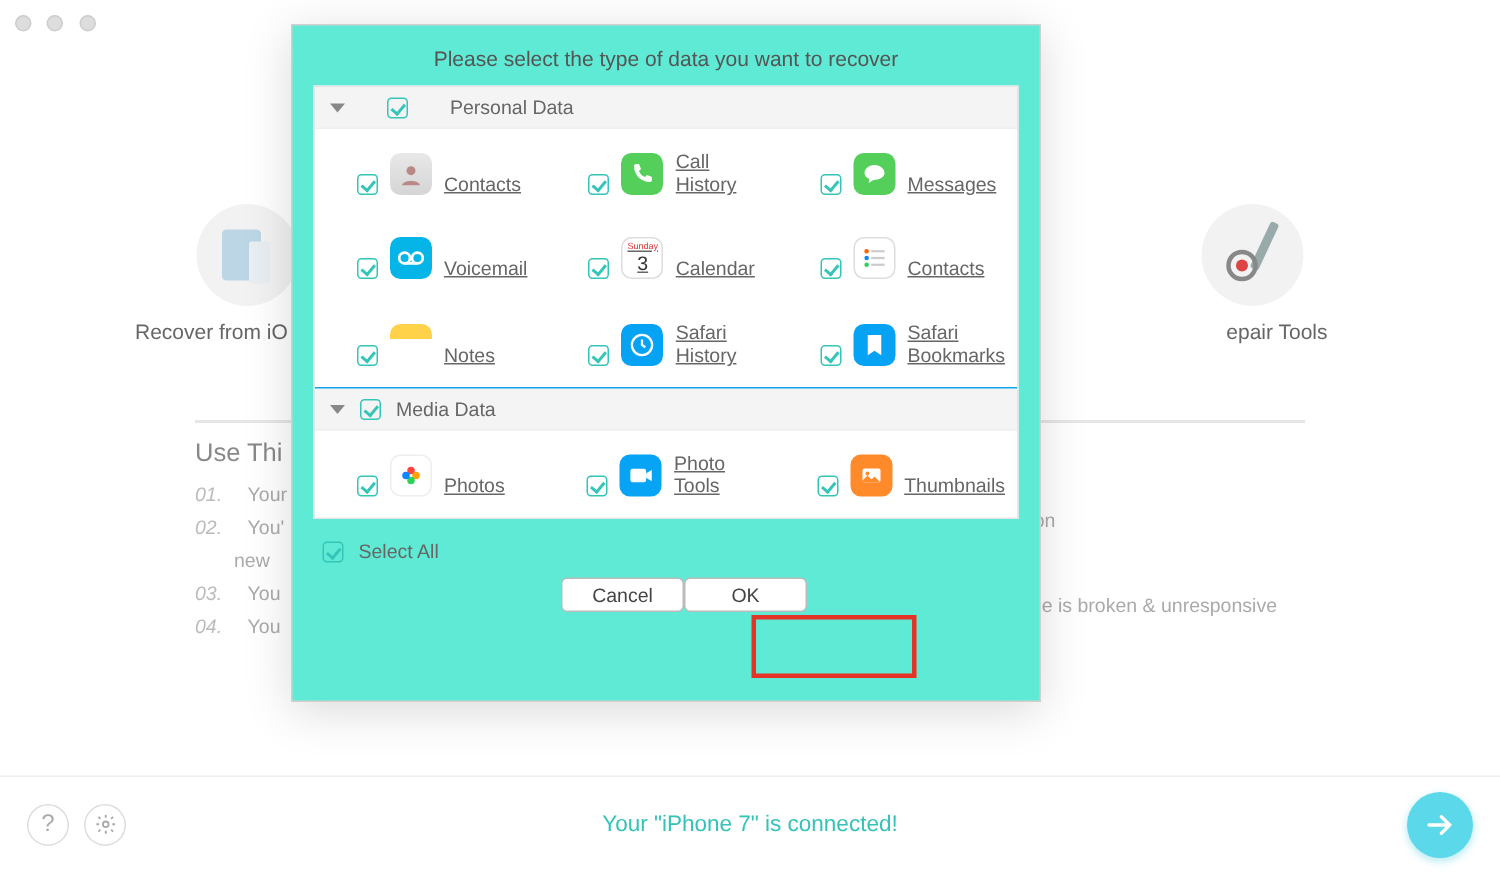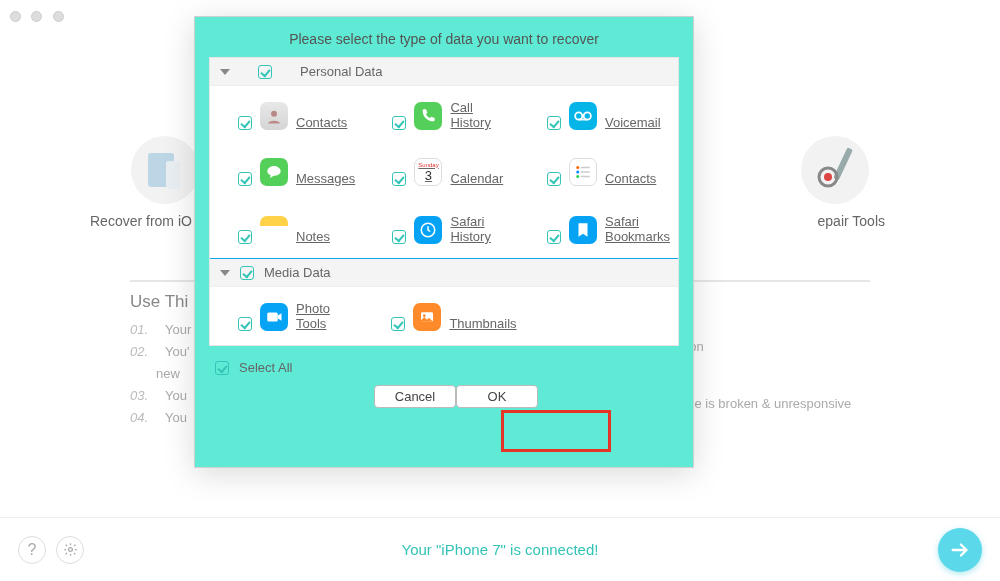--- a/index.html
+++ b/index.html
@@ -164,37 +164,37 @@
           <span class="chk"></span>
           <span class="app-ico i-call">
             <svg width="16" height="16" viewBox="0 0 24 24" fill="#fff">
               <path d="M6 2c-1 0-2 1-2 2 0 9 7 16 16 16 1 0 2-1 2-2v-3l-5-2-2 2c-3-1-5-3-6-6l2-2-2-5H6z"></path>
             </svg>
           </span>
           <span>Call History</span>
         </div>
       <div class="cell">
           <span class="chk"></span>
+          <span class="app-ico i-msg">
+            <svg width="16" height="16" viewBox="0 0 24 24" fill="#fff">
+              <path d="M12 3C6 3 2 7 2 11c0 3 2 5 5 6l-1 4 5-3c6 0 11-3 11-7S18 3 12 3z"></path>
+            </svg>
+          </span>
+          <span>Messages</span>
+        </div>
+      <div class="cell">
+          <span class="chk"></span>
           <span class="app-ico i-vm">
             <svg width="18" height="10" viewBox="0 0 24 14" fill="none" stroke="#fff" stroke-width="2.5">
               <circle cx="6" cy="7" r="5"></circle>
               <circle cx="18" cy="7" r="5"></circle>
               <path d="M6 12h12"></path>
             </svg>
           </span>
           <span>Voicemail</span>
-        </div>
-      <div class="cell">
-          <span class="chk"></span>
-          <span class="app-ico i-msg">
-            <svg width="16" height="16" viewBox="0 0 24 24" fill="#fff">
-              <path d="M12 3C6 3 2 7 2 11c0 3 2 5 5 6l-1 4 5-3c6 0 11-3 11-7S18 3 12 3z"></path>
-            </svg>
-          </span>
-          <span>Messages</span>
         </div>
       <div class="cell">
           <span class="chk"></span>
           <span class="app-ico i-cal" style="flex-direction:column;font-size:7px;">
             <span style="color:#d33;font-size:6px">Sunday</span>
             <span style="color:#333;font-size:13px;font-weight:300">3</span>
           </span>
           <span>Calendar</span>
         </div>
       <div class="cell">
@@ -238,20 +238,32 @@
     </div>
 
     <div class="group-head">
       <span class="caret"></span>
       <span class="chk"></span>
       <span>Media Data</span>
     </div>
     <div class="grid">
       <div class="cell">
           <span class="chk"></span>
+          <span class="app-ico i-photos">
+            <svg width="20" height="20" viewBox="0 0 24 24">
+              <circle cx="12" cy="8" r="3" fill="#ff453a"></circle>
+              <circle cx="16" cy="12" r="3" fill="#ff9f0a"></circle>
+              <circle cx="12" cy="16" r="3" fill="#30d158"></circle>
+              <circle cx="8" cy="12" r="3" fill="#0a84ff"></circle>
+            </svg>
+          </span>
+          <span>Photos</span>
+        </div>
+      <div class="cell">
+          <span class="chk"></span>
           <span class="app-ico i-pvid">
             <svg width="18" height="18" viewBox="0 0 24 24" fill="#fff">
               <rect x="3" y="6" width="14" height="12" rx="2"></rect>
               <path d="M17 10l5-3v10l-5-3z"></path>
             </svg>
           </span>
           <span>Photo Tools</span>
         </div>
       <div class="cell">
           <span class="chk"></span>

